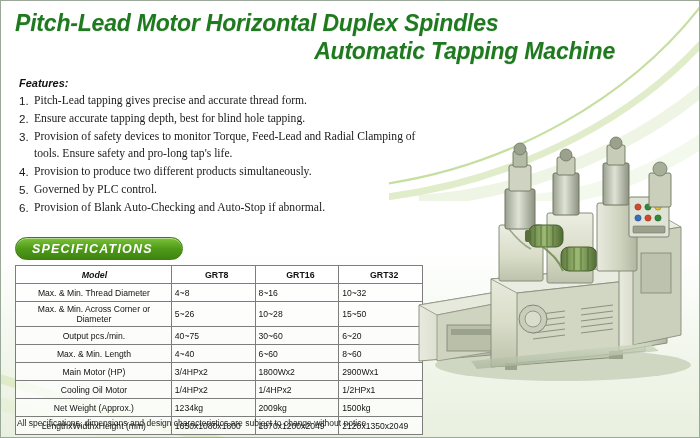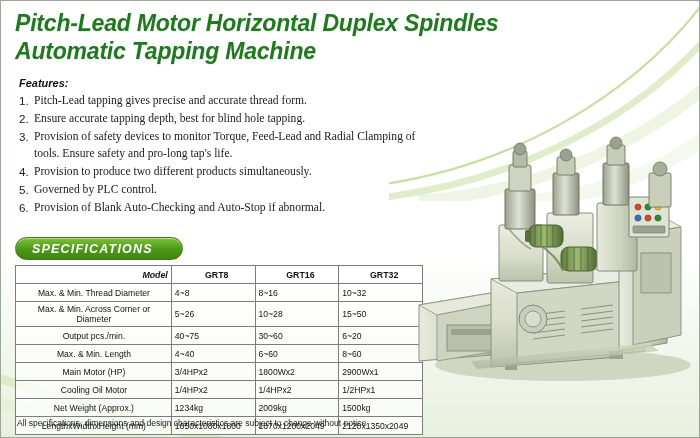--- a/index.html
+++ b/index.html
@@ -50,21 +50,21 @@
   }
   .title {
     font-size: 23px;
     font-weight: bold;
     font-style: italic;
     color: #1f7a1f;
     line-height: 1.22;
     letter-spacing: -0.2px;
     text-shadow: 0.5px 0.5px 0 rgba(0,0,0,0.08);
   }
-  .title .l2 { display: block; }
+  .title .l2 { display: block; text-align: right; }
 
   
   .features {
     position: absolute;
     left: 18px;
     top: 76px;
     width: 420px;
     color: #1a1a1a;
   }
   .features-head {
@@ -131,21 +131,21 @@
     color: #111;
   }
   .spec-table thead th {
     font-weight: bold;
     text-align: center;
     font-size: 8.8px;
     background: rgba(255,255,255,0.85);
     padding-left: 10px;
   }
   .spec-table thead th.model-head {
-    text-align: right;
+    text-align: center;
     font-style: italic;
     padding-left: 5px;
   }
   .spec-table td.rowlabel {
     text-align: center;
     width: 168px;
     padding-left: 4px;
   }
   .spec-table td.val {
     text-align: left;

